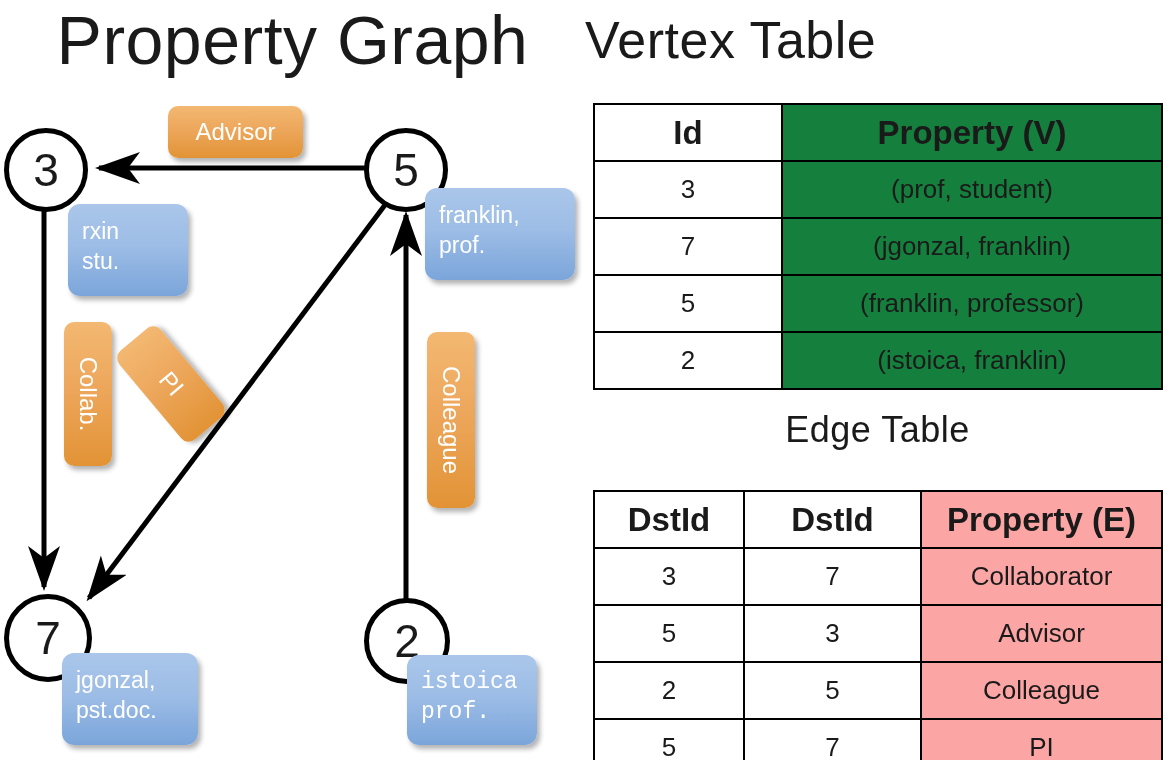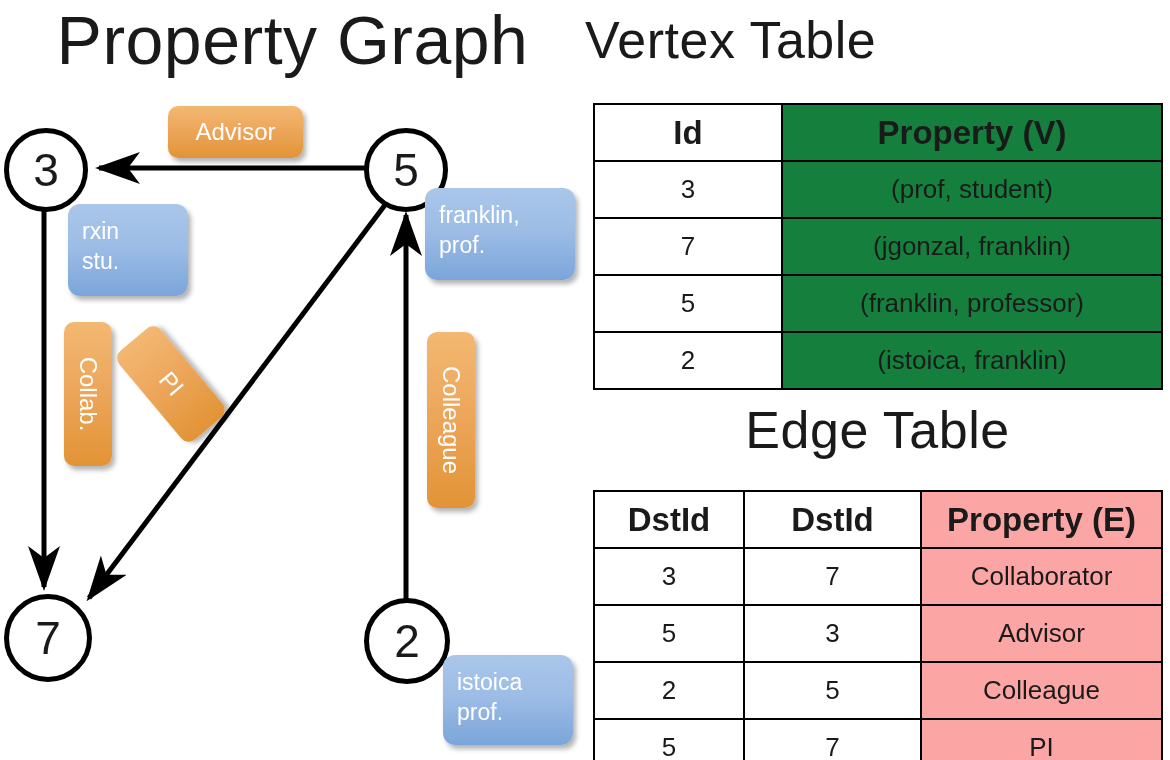--- a/index.html
+++ b/index.html
@@ -33,21 +33,21 @@
   }
   #title-vertex-table {
     left: 585px; top: 10px; width: 585px;
     text-align: left;
     font-size: 52px;
     line-height: 60px;
   }
   #title-edge-table {
     left: 585px; top: 400px; width: 585px;
     text-align: center;
-    font-size: 52px;
+    font-size: 36px;
     line-height: 60px;
   }
 
   
   #graph-panel {
     position: absolute;
     left: 0; top: 0;
     width: 585px; height: 760px;
   }
   #graph-edges {
@@ -184,22 +184,26 @@
   <div class="prop-box" style="left:68px; top:186px; width:120px; height:92px;margin-top:18px;">
     <div>rxin</div>
     <div>stu.</div>
   </div>
 
   <div class="prop-box" style="left:425px; top:188px; width:150px; height:92px;">
     <div>franklin,</div>
     <div>prof.</div>
   </div>
 
-
-  <div class="prop-box" style="left:443px; top:655px; width:130px; height:90px;">
+  <div class="prop-box" style="left:62px; top:653px; width:136px; height:92px;">
+    <div>jgonzal,</div>
+    <div>pst.doc.</div>
+  </div>
+
+  <div class="prop-box" style="left:407px; top:655px; width:130px; height:90px;font-family:Liberation Mono, monospace;">
     <div>istoica</div>
     <div>prof.</div>
   </div>
 
   <div class="edge-label" style="left:168px; top:106px; width:135px; height:52px;">
     <span>Advisor</span>
   </div>
 
   <div class="edge-label vert" style="left:64px; top:322px; width:48px; height:144px;">
     <span>Collab.</span>

